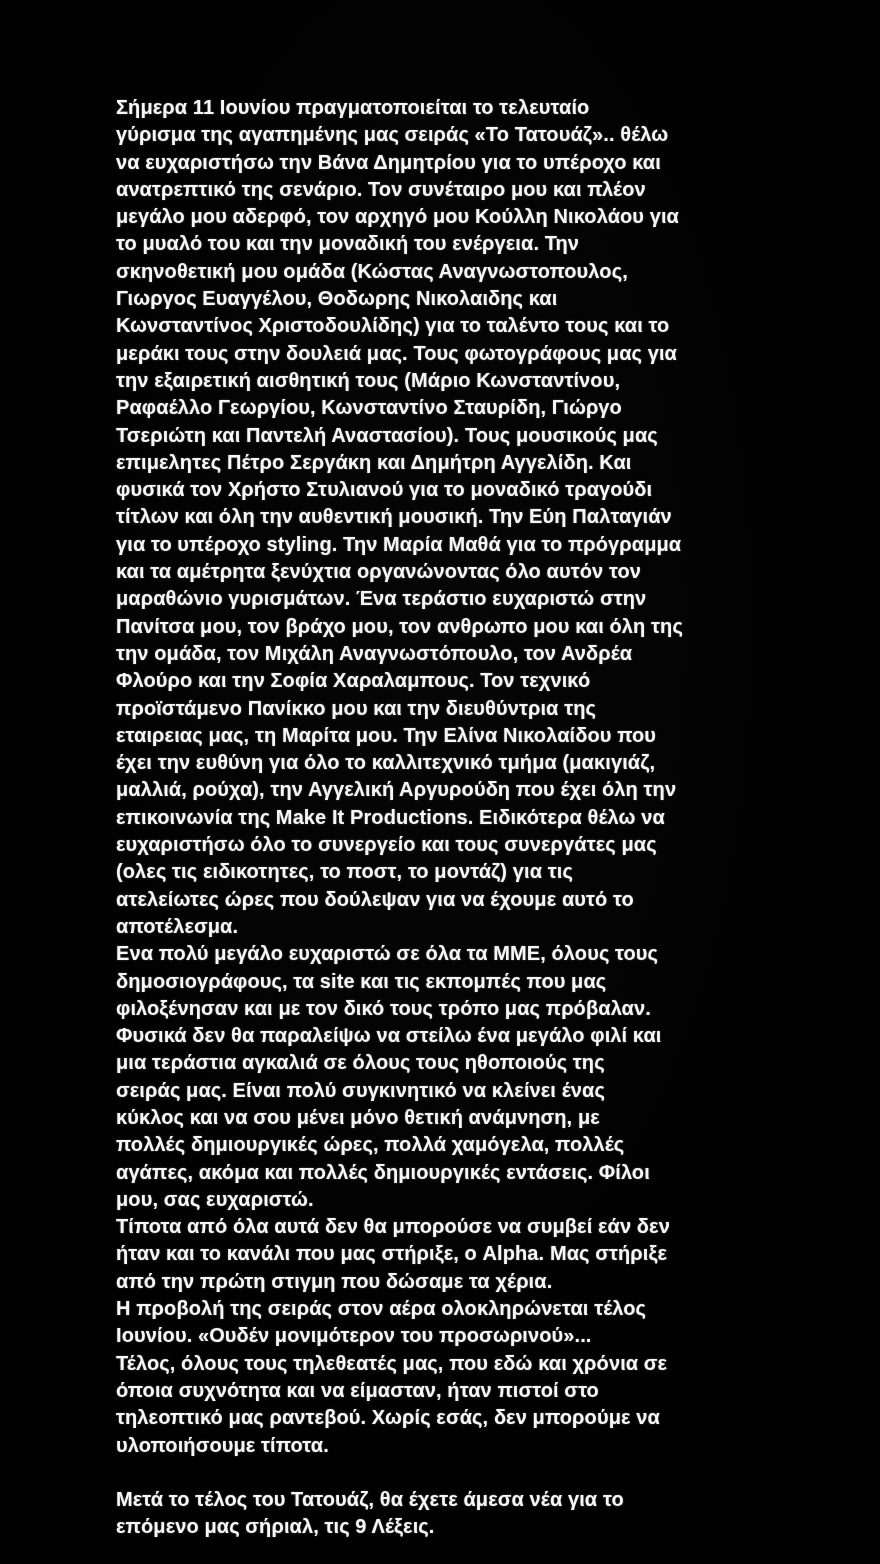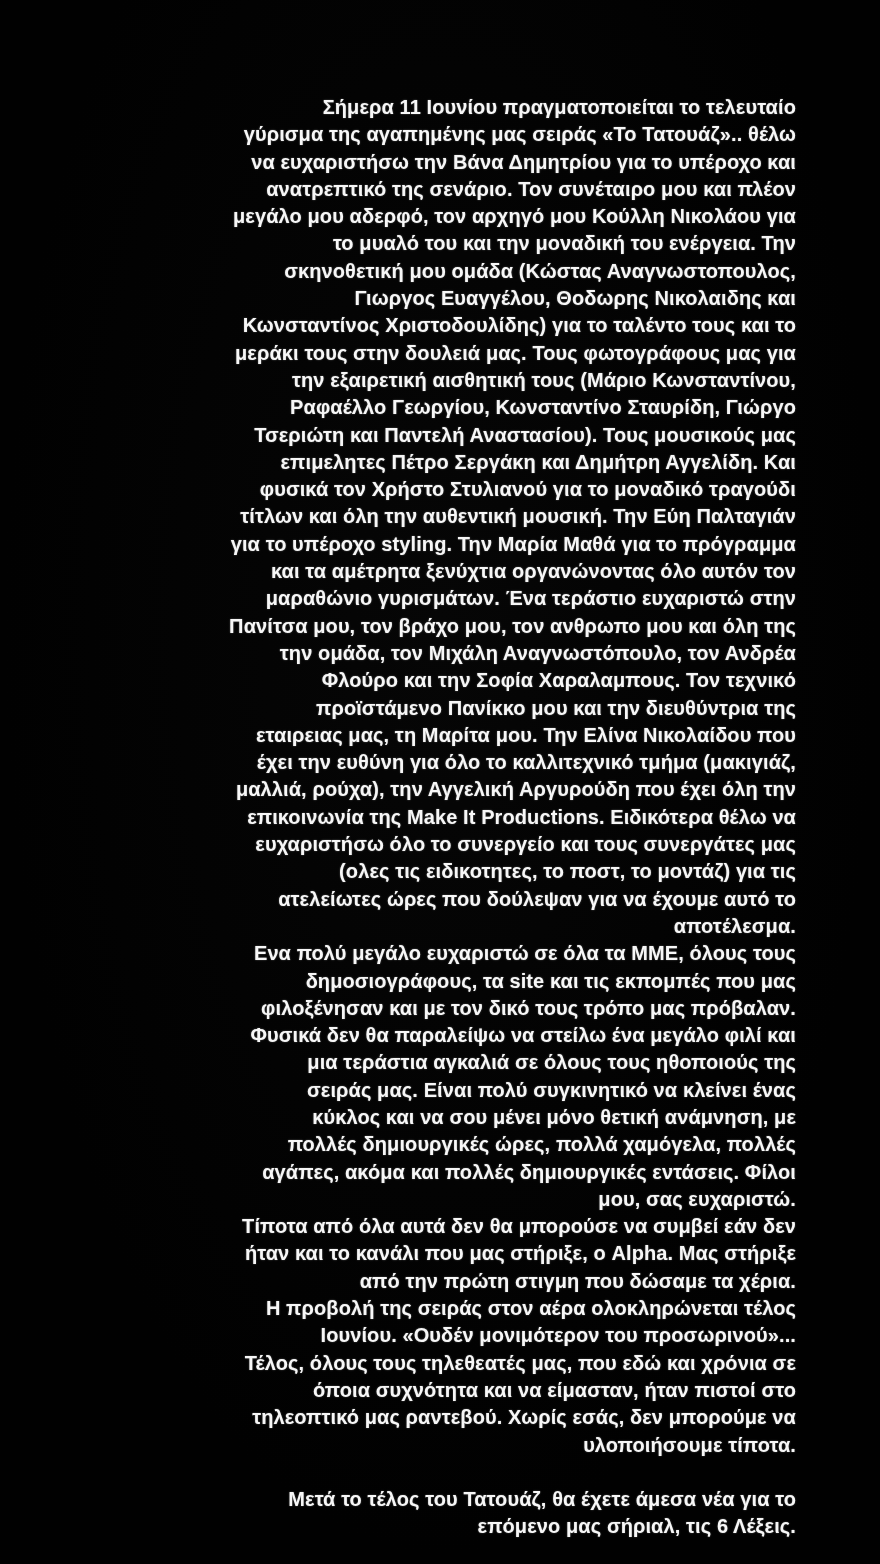--- a/index.html
+++ b/index.html
@@ -23,21 +23,21 @@
     position: absolute;
     top: 94px;
     left: 116px;
     width: 680px;
   }
   .story-paragraph {
     color: #f7f7f7;
     font-size: 20px;
     line-height: 27.3px;
     font-weight: 700;
-    text-align: right;
+    text-align: left;
     white-space: pre-line;
     letter-spacing: 0.1px;
     text-shadow: 0 0 2px rgba(255,255,255,0.35);
   }
   .story-paragraph.footer {
     margin-top: 27px;
   }
 </style>
 </head>
 <body>
@@ -88,15 +88,15 @@
 Τίποτα από όλα αυτά δεν θα μπορούσε να συμβεί εάν δεν
 ήταν και το κανάλι που μας στήριξε, ο Alpha. Μας στήριξε
 από την πρώτη στιγμη που δώσαμε τα χέρια.
 Η προβολή της σειράς στον αέρα ολοκληρώνεται τέλος
 Ιουνίου. «Ουδέν μονιμότερον του προσωρινού»...
 Τέλος, όλους τους τηλεθεατές μας, που εδώ και χρόνια σε
 όποια συχνότητα και να είμασταν, ήταν πιστοί στο
 τηλεοπτικό μας ραντεβού. Χωρίς εσάς, δεν μπορούμε να
 υλοποιήσουμε τίποτα.</div>
     <div class="story-paragraph footer">Μετά το τέλος του Τατουάζ, θα έχετε άμεσα νέα για το
-επόμενο μας σήριαλ, τις 6 Λέξεις.</div>
+επόμενο μας σήριαλ, τις 9 Λέξεις.</div>
   </div>
 </div>
 
 </body></html>

